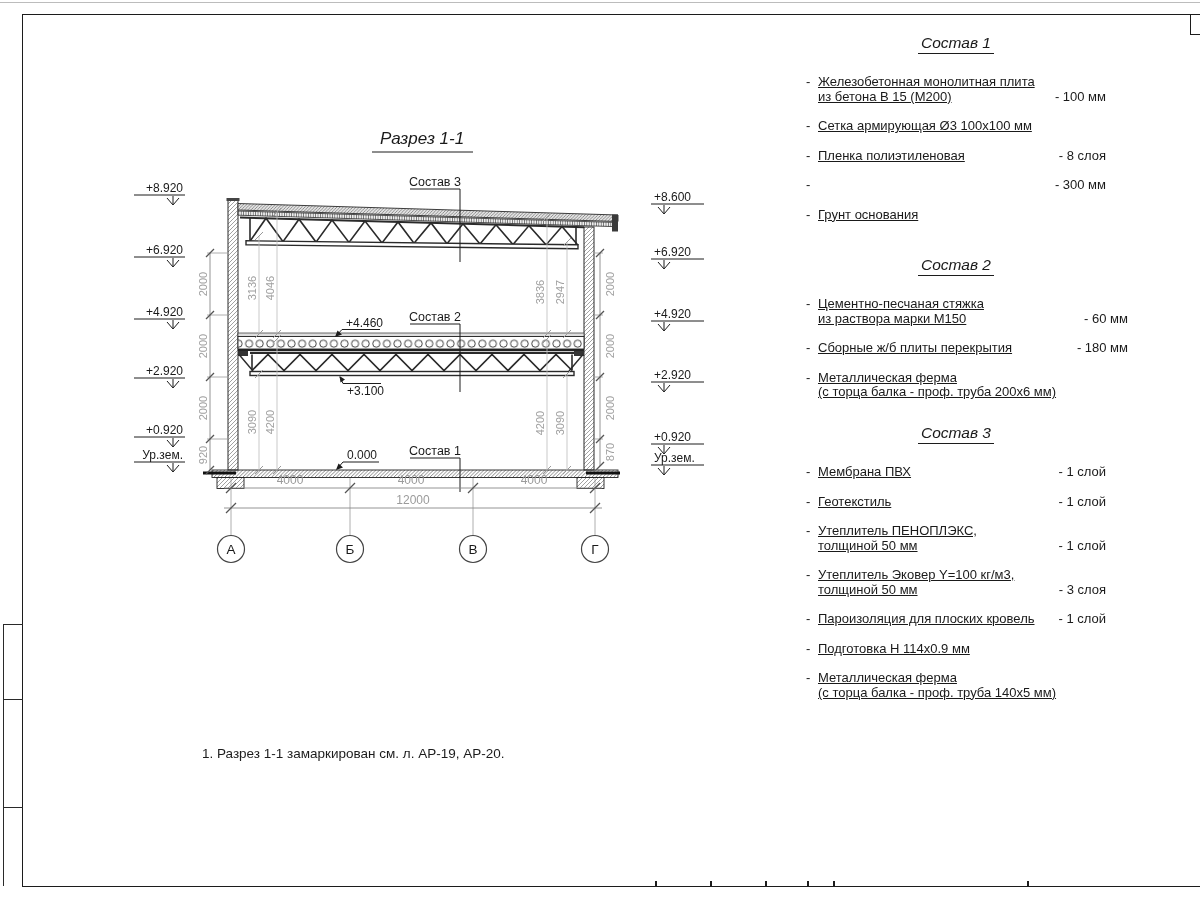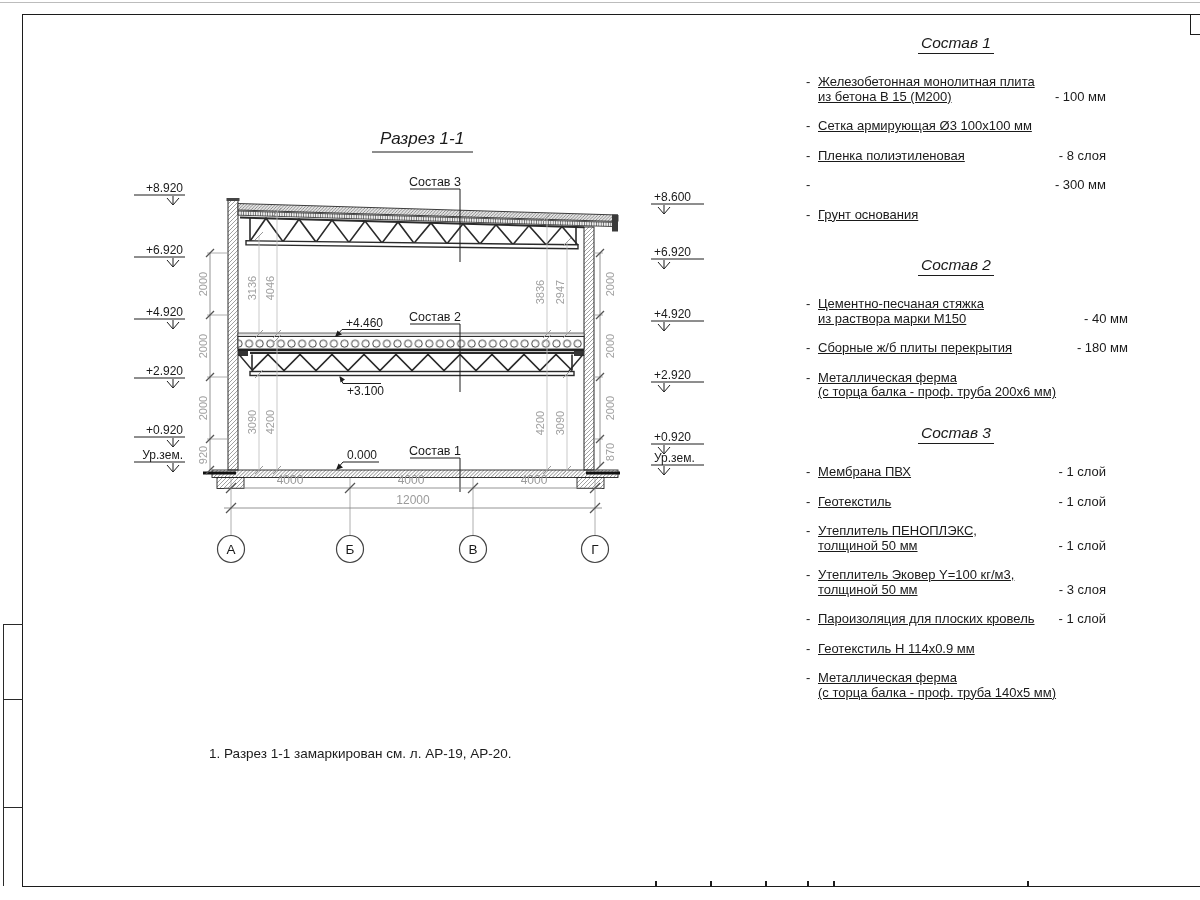--- a/index.html
+++ b/index.html
@@ -10,21 +10,21 @@
   .paper-edge { position:absolute; left:0; top:2px; width:1200px; height:1px; background:#bcbcbc; }
   .frame { position:absolute; left:22px; top:14px; width:1177px; height:871px;
            border-left:1.6px solid #1c1c1c; border-top:1.6px solid #1c1c1c; border-bottom:1.6px solid #1c1c1c; }
   .margin-vline { position:absolute; left:3px; top:624px; width:1.2px; height:262px; background:#2a2a2a; }
   .margin-hline { position:absolute; left:3px; width:19.5px; height:1.2px; background:#2a2a2a; }
   .tr-box { position:absolute; left:1190px; top:15px; width:12px; height:19px;
             border-left:1.5px solid #1c1c1c; border-bottom:1.5px solid #1c1c1c; }
   .tb-tick { position:absolute; top:881px; width:1.6px; height:5px; background:#1c1c1c; }
 
   
-  .note { position:absolute; left:209px; top:746px; font-size:13.5px; color:#1c1c1c; }
+  .note { position:absolute; left:202px; top:746px; font-size:13.5px; color:#1c1c1c; }
 
   
   .comp-sec { position:absolute; width:300px; }
   .comp-head { text-align:center; margin-bottom:23px; }
   .comp-head span { font-style:italic; font-size:15.5px; border-bottom:1px solid #1c1c1c; padding:0 3px 2px; }
   .comp-item { display:flex; align-items:flex-end; margin-bottom:15px; font-size:13px; line-height:14.5px; }
   .dash { align-self:flex-start; width:12px; flex:none; }
   .comp-name { white-space:pre-line;text-decoration:underline; }
   .comp-value { margin-left:auto; white-space:nowrap; padding-left:8px; }
   .sec2 .comp-value { margin-right:-22px; }
@@ -354,21 +354,21 @@
       <span class="comp-value"></span>
     </div>
   </div>
 
   <div class="comp-sec sec2" style="left:806px; top:256px;">
     <div class="comp-head"><span>Состав 2</span></div>
     <div class="comp-item">
       <span class="dash">-</span>
       <span class="comp-name">Цементно-песчаная стяжка
 из раствора марки М150</span>
-      <span class="comp-value">- 40 мм</span>
+      <span class="comp-value">- 60 мм</span>
     </div>
     <div class="comp-item">
       <span class="dash">-</span>
       <span class="comp-name">Сборные ж/б плиты перекрытия</span>
       <span class="comp-value">- 180 мм</span>
     </div>
     <div class="comp-item">
       <span class="dash">-</span>
       <span class="comp-name">Металлическая ферма
 (с торца балка - проф. труба 200х6 мм)</span>
@@ -400,21 +400,21 @@
 толщиной 50 мм</span>
       <span class="comp-value">- 3 слоя</span>
     </div>
     <div class="comp-item">
       <span class="dash">-</span>
       <span class="comp-name">Пароизоляция для плоских кровель</span>
       <span class="comp-value">- 1 слой</span>
     </div>
     <div class="comp-item">
       <span class="dash">-</span>
-      <span class="comp-name">Геотекстиль Н 114х0.9 мм</span>
+      <span class="comp-name">Подготовка Н 114х0.9 мм</span>
       <span class="comp-value"></span>
     </div>
     <div class="comp-item">
       <span class="dash">-</span>
       <span class="comp-name">Металлическая ферма
 (с торца балка - проф. труба 140х5 мм)</span>
       <span class="comp-value"></span>
     </div>
   </div>
 

